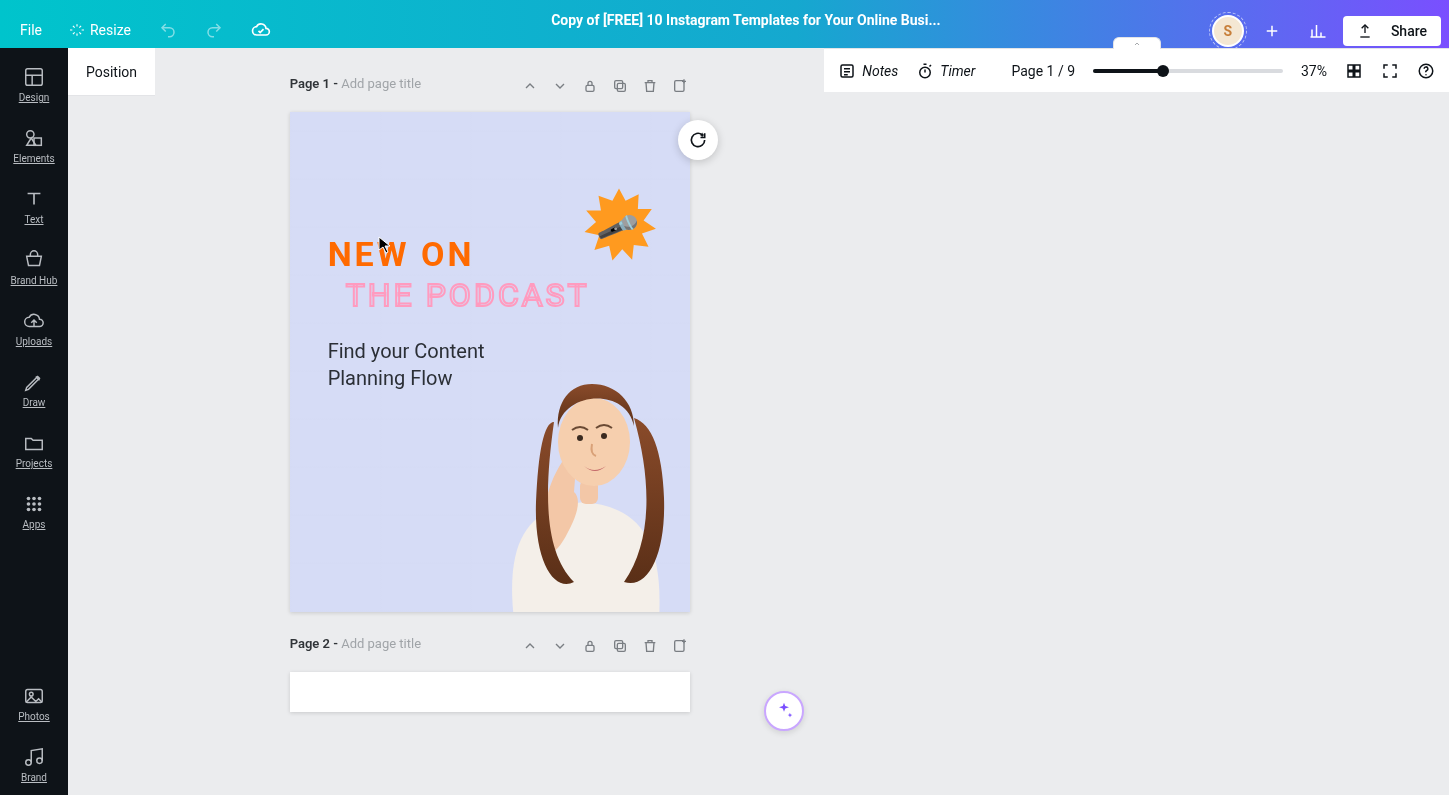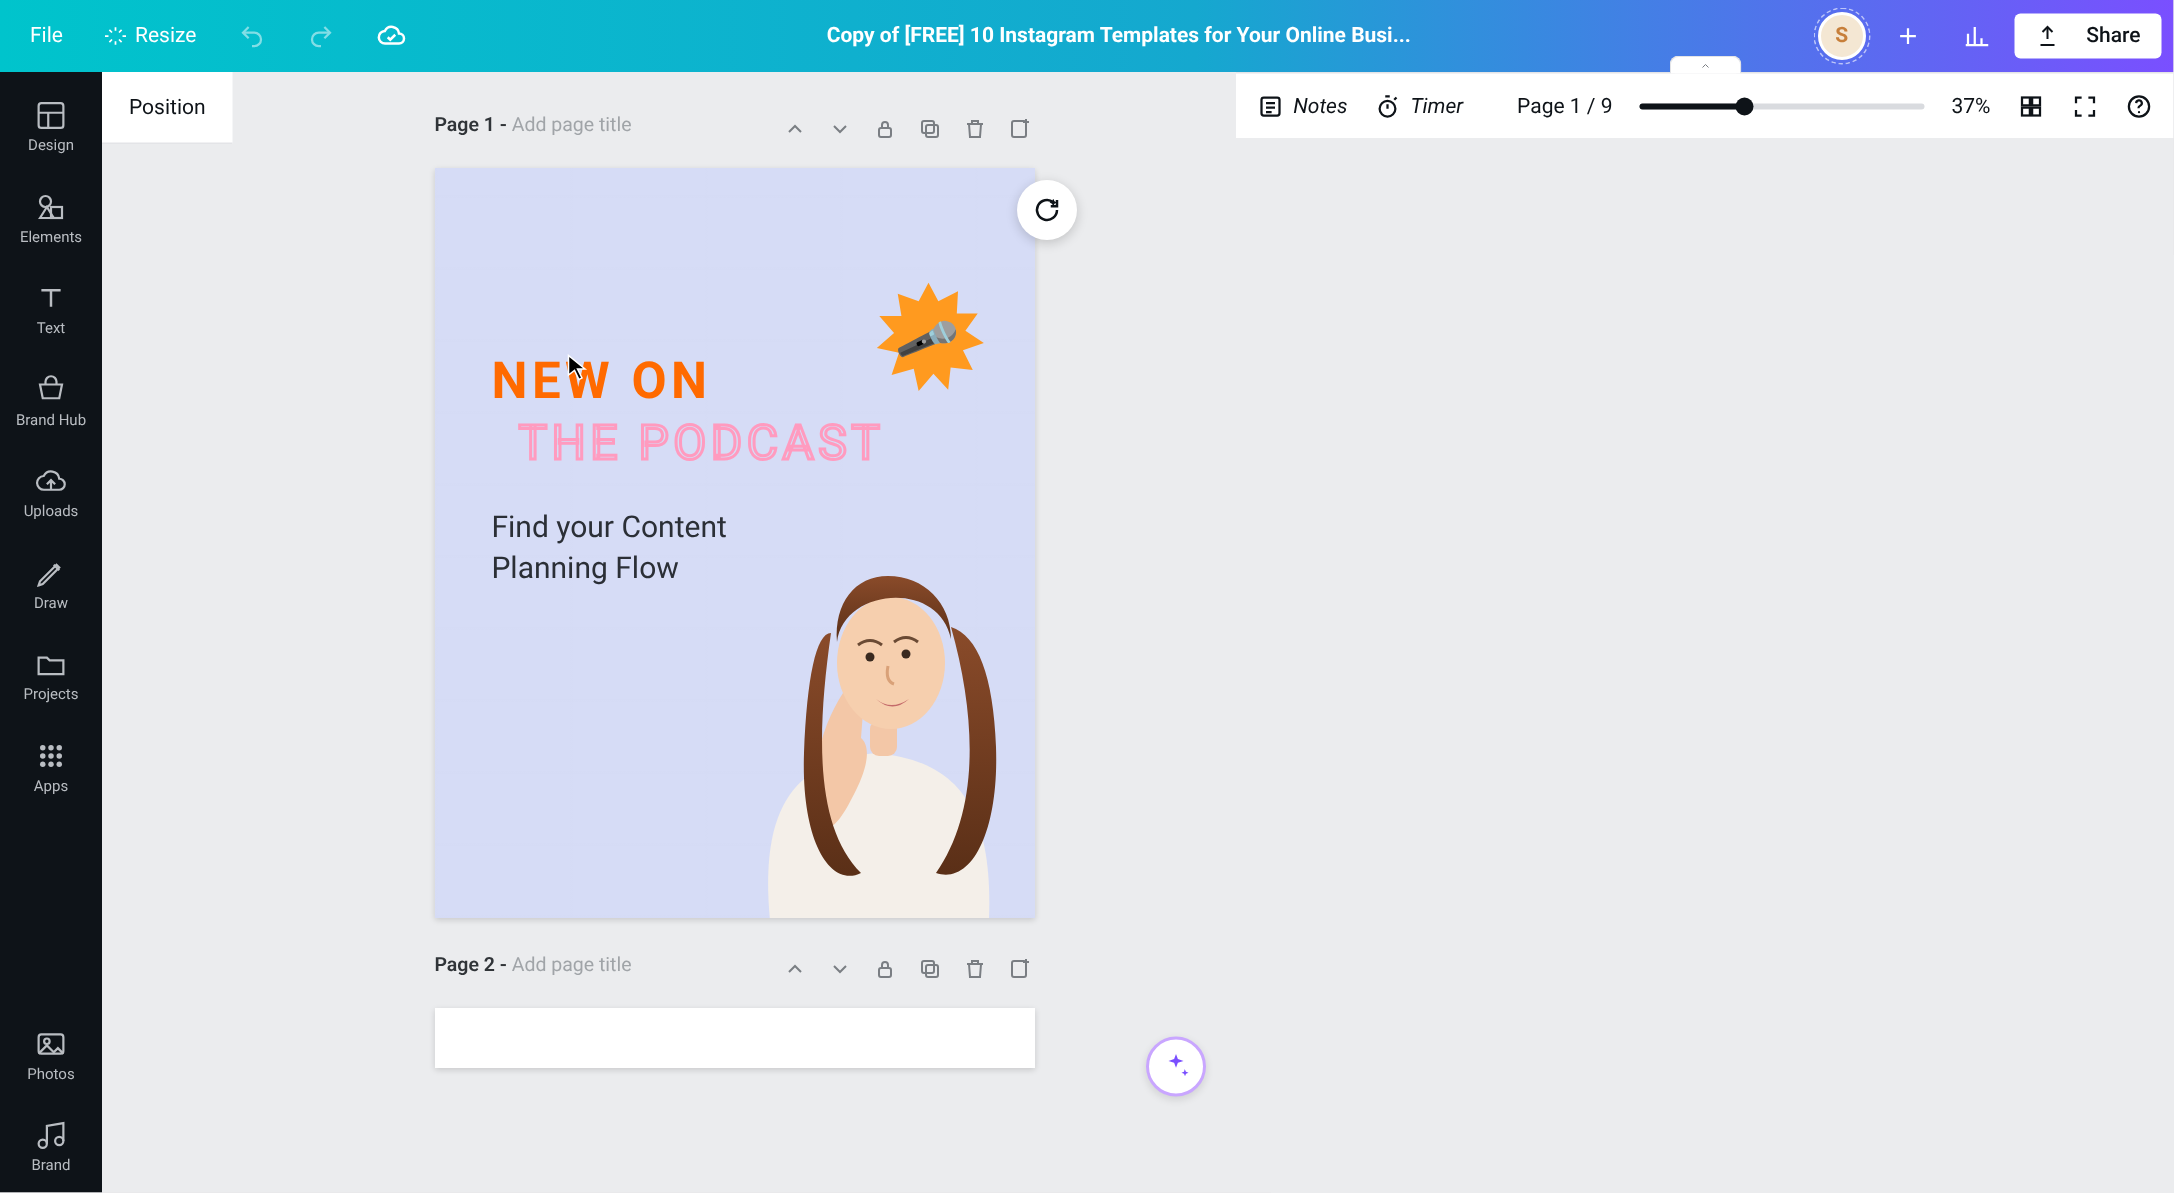--- a/index.html
+++ b/index.html
@@ -4,21 +4,21 @@
 <style>
   * { box-sizing: border-box; margin: 0; padding: 0; font-family: -apple-system, BlinkMacSystemFont, "Segoe UI", Roboto, Helvetica, Arial, sans-serif; }
   html, body { height: 100%; overflow: hidden; }
   body { display: flex; flex-direction: column; background: #e5e5e5; }
 
   
   .header {
     height: 48px;
     background: linear-gradient(90deg, #00c4cc 0%, #15a8cf 55%, #7a4fff 100%);
     display: flex;
-    align-items: center;
+    align-items: flex-start;
     padding: 12px 8px;
     color: #fff;
     gap: 4px;
   }
   .header-left, .header-right { display: flex; align-items: center; gap: 4px; }
   .header-spacer { flex: 1; display: flex; justify-content: center; align-items: center; font-weight: bold; }
   .doc-title { color: #fff; font-size: 14px; white-space: nowrap; overflow: hidden; text-overflow: ellipsis; max-width: 420px; }
   .hbtn {
     padding: 8px 12px; border-radius: 4px; color: #fff; font-size: 14px;
     display: flex; align-items: center; gap: 6px; cursor: pointer; background: transparent;
@@ -40,21 +40,21 @@
   
   .main { flex: 1; display: flex; min-height: 0; position: relative; }
 
   
   .sidebar {
     width: 68px; background: #0e1318; display: flex; flex-direction: column;
     align-items: center; padding-top: 8px; gap: 2px;
   }
   .side-item {
     width: 100%; display: flex; flex-direction: column; align-items: center;
-    color: #b9bdc2; font-size: 10px; padding: 10px 0 12px; gap: 4px; cursor: pointer;
+    color: #b9bdc2; font-size: 10px; padding: 10px 0 12px; gap: 4px; cursor: pointer; text-decoration: underline;
   }
   .side-item .lbl { }
   .side-spacer { flex: 1; }
 
   
   .editor { flex: 1; display: flex; flex-direction: row; min-width: 0; background: #ebecee; }
   .toolbar {
     height: 48px; background: #fff; border-bottom: 1px solid #e3e4e7;
     display: flex; align-items: center; padding: 0 18px; gap: 14px;
   }

